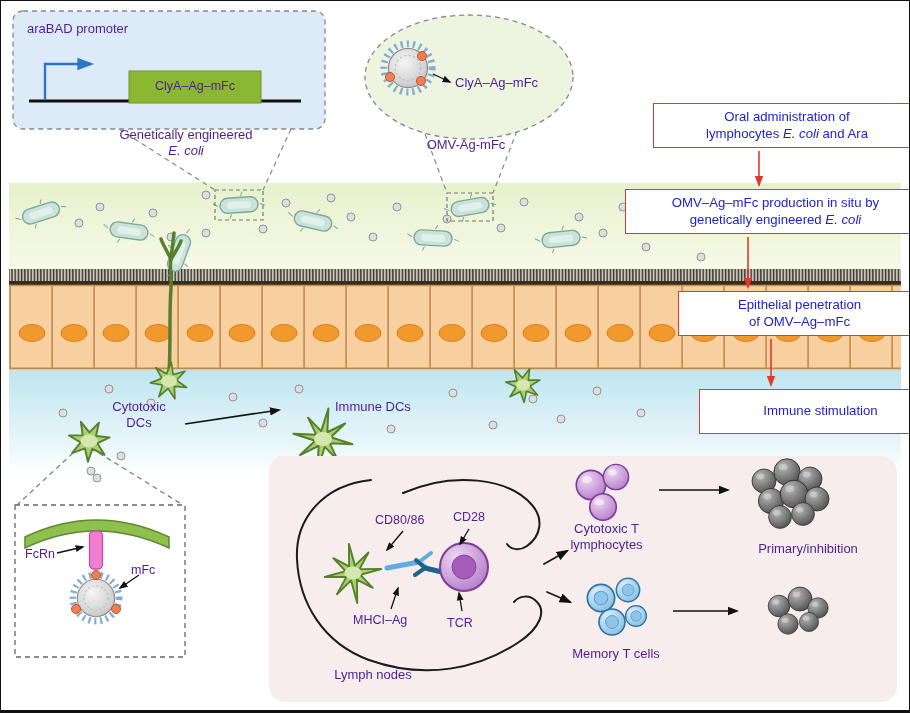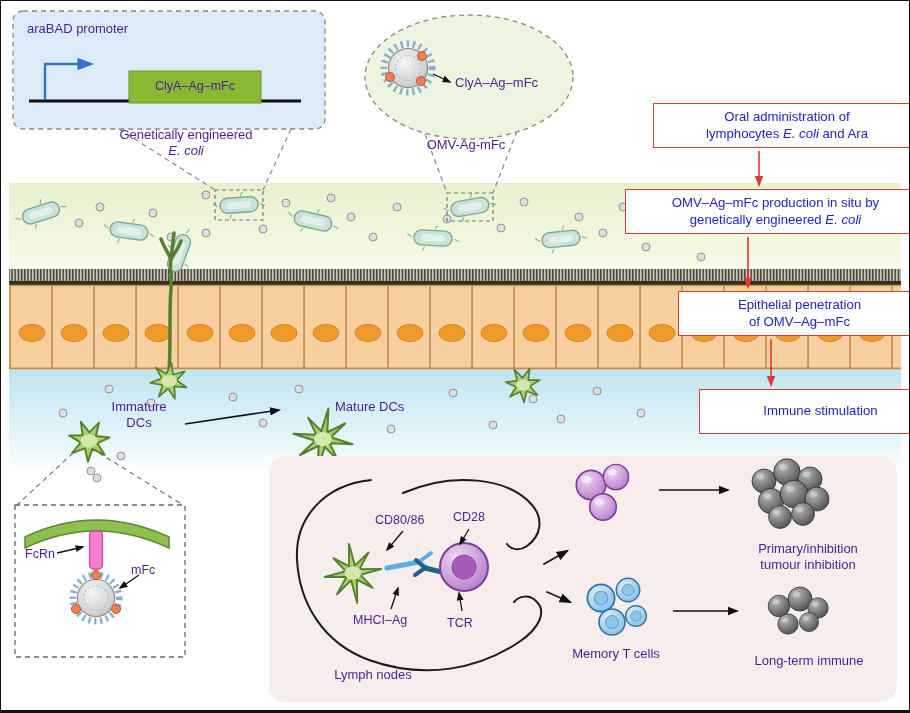--- a/index.html
+++ b/index.html
@@ -313,36 +313,38 @@
 </div>
 <div class="fbox" style="left:649px;top:290px;width:243px;height:45px">
   <div class="fl">Epithelial penetration</div>
   <div class="fl">of OMV–Ag–mFc</div>
 </div>
 <div class="fbox" style="left:670px;top:388px;width:243px;height:45px">
   <div class="fl">Immune stimulation</div>
 </div>
 
 <div class="lbl" style="left:96px;top:398px;width:84px">
-  <div>Immature</div>
+  <div>Cytotoxic</div>
   <div>DCs</div>
 </div>
-<div class="lbl left" style="left:334px;top:398px">Mature DCs</div>
+<div class="lbl left" style="left:334px;top:398px">Immune DCs</div>
 
 <div class="lbl left sm" style="left:24px;top:546px">FcRn</div>
 <div class="lbl left sm" style="left:130px;top:562px">mFc</div>
 
 <div class="lbl left sm" style="left:374px;top:512px">CD80/86</div>
 <div class="lbl left sm" style="left:452px;top:509px">CD28</div>
 <div class="lbl left sm" style="left:352px;top:612px">MHCI–Ag</div>
 <div class="lbl left sm" style="left:446px;top:615px">TCR</div>
 <div class="lbl" style="left:312px;top:666px;width:120px">Lymph nodes</div>
 
+<div class="lbl" style="left:543px;top:520px;width:125px">
+  <div>Cytotoxic T</div>
+  <div>lymphocytes</div>
+</div>
 <div class="lbl" style="left:723px;top:540px;width:168px">
   <div>Primary/inhibition</div>
-  <div>tumour inhibition</div>
 </div>
 <div class="lbl" style="left:545px;top:645px;width:140px">Memory T cells</div>
 <div class="lbl" style="left:723px;top:652px;width:170px">
-  <div>Long-term immune</div>
 </div>
 
 </div>
 
 </body></html>

